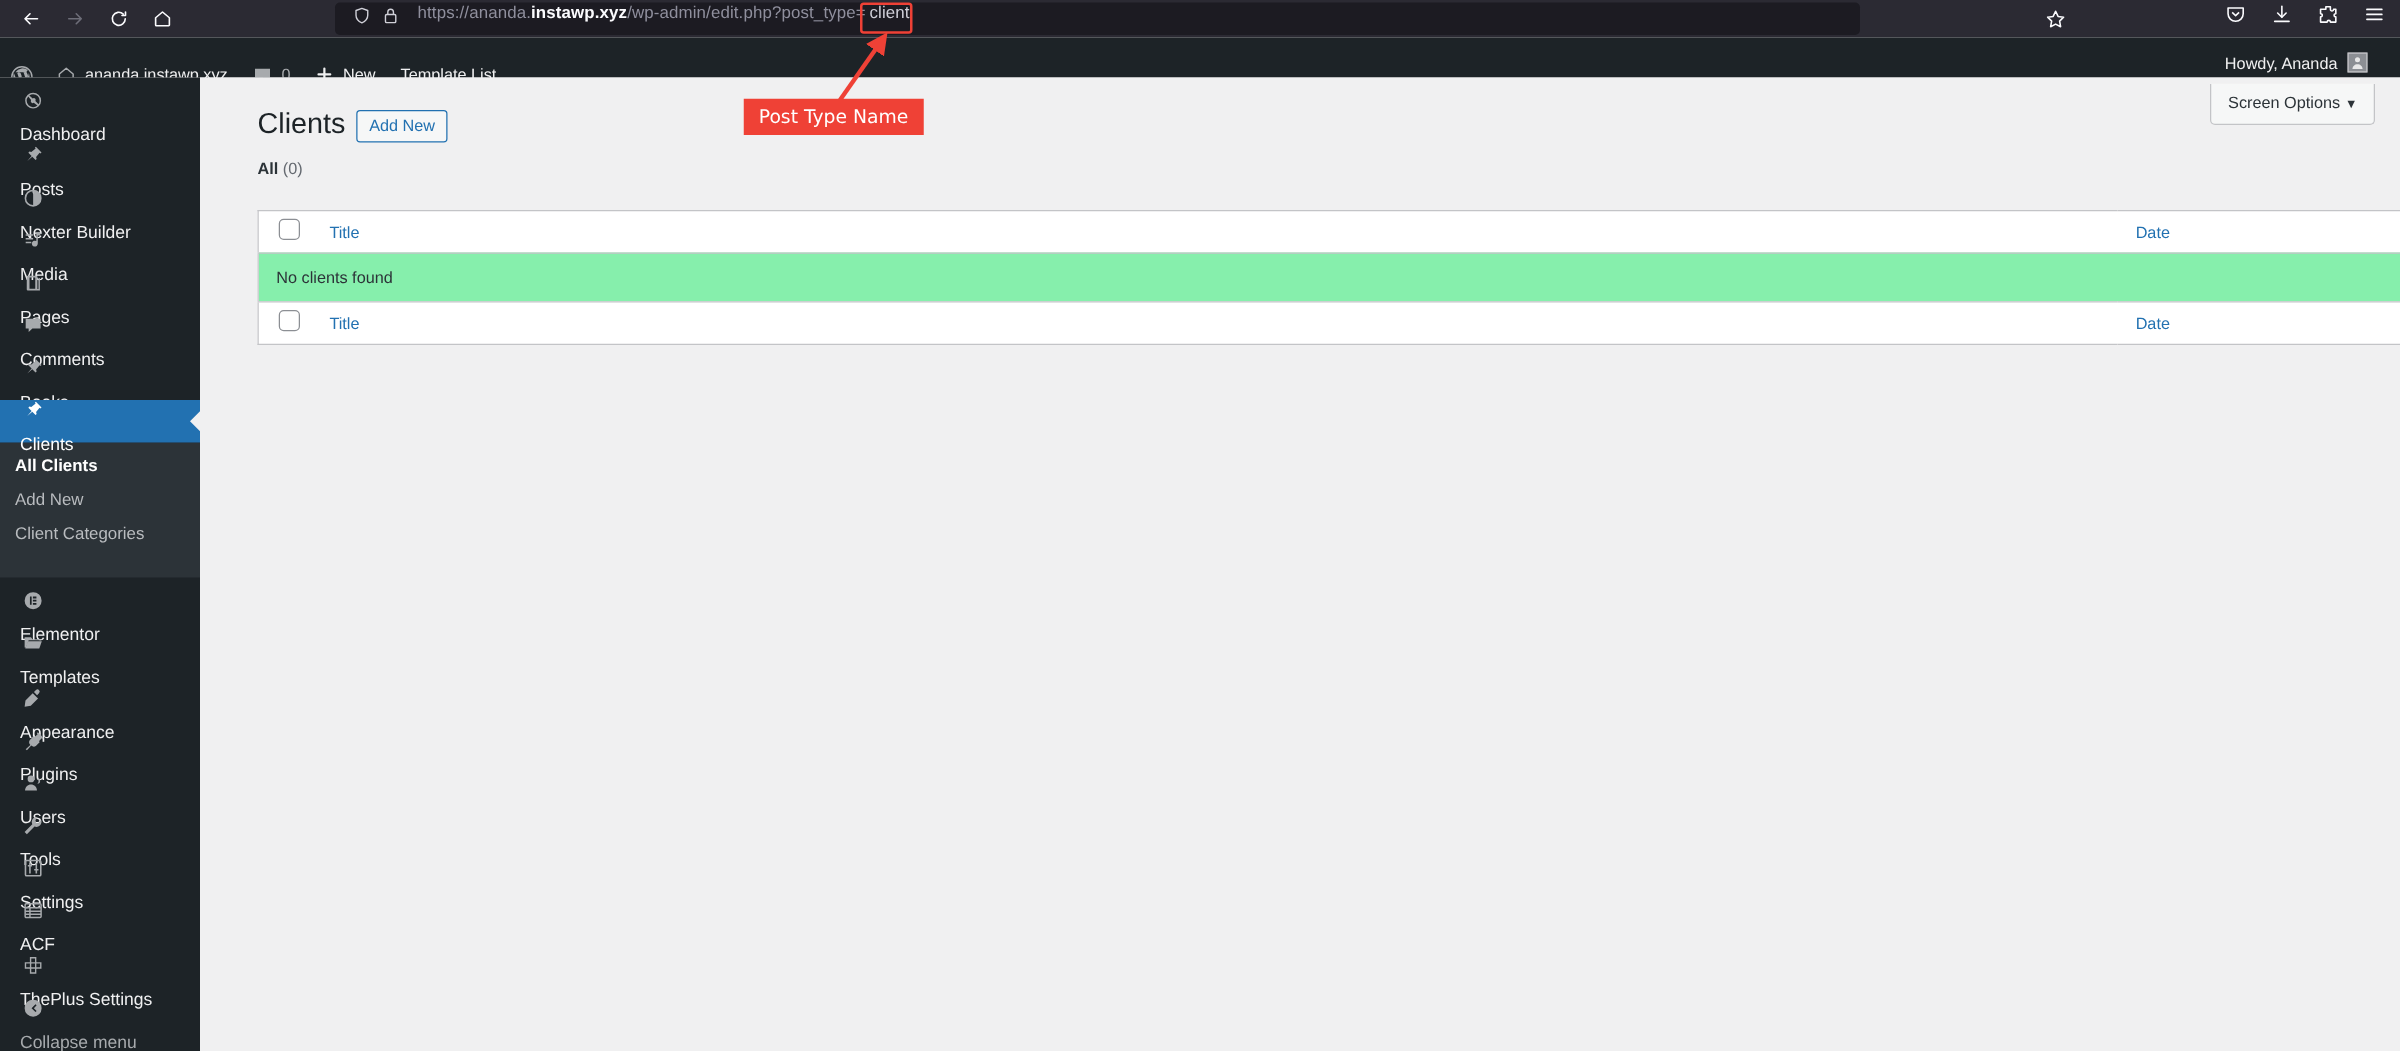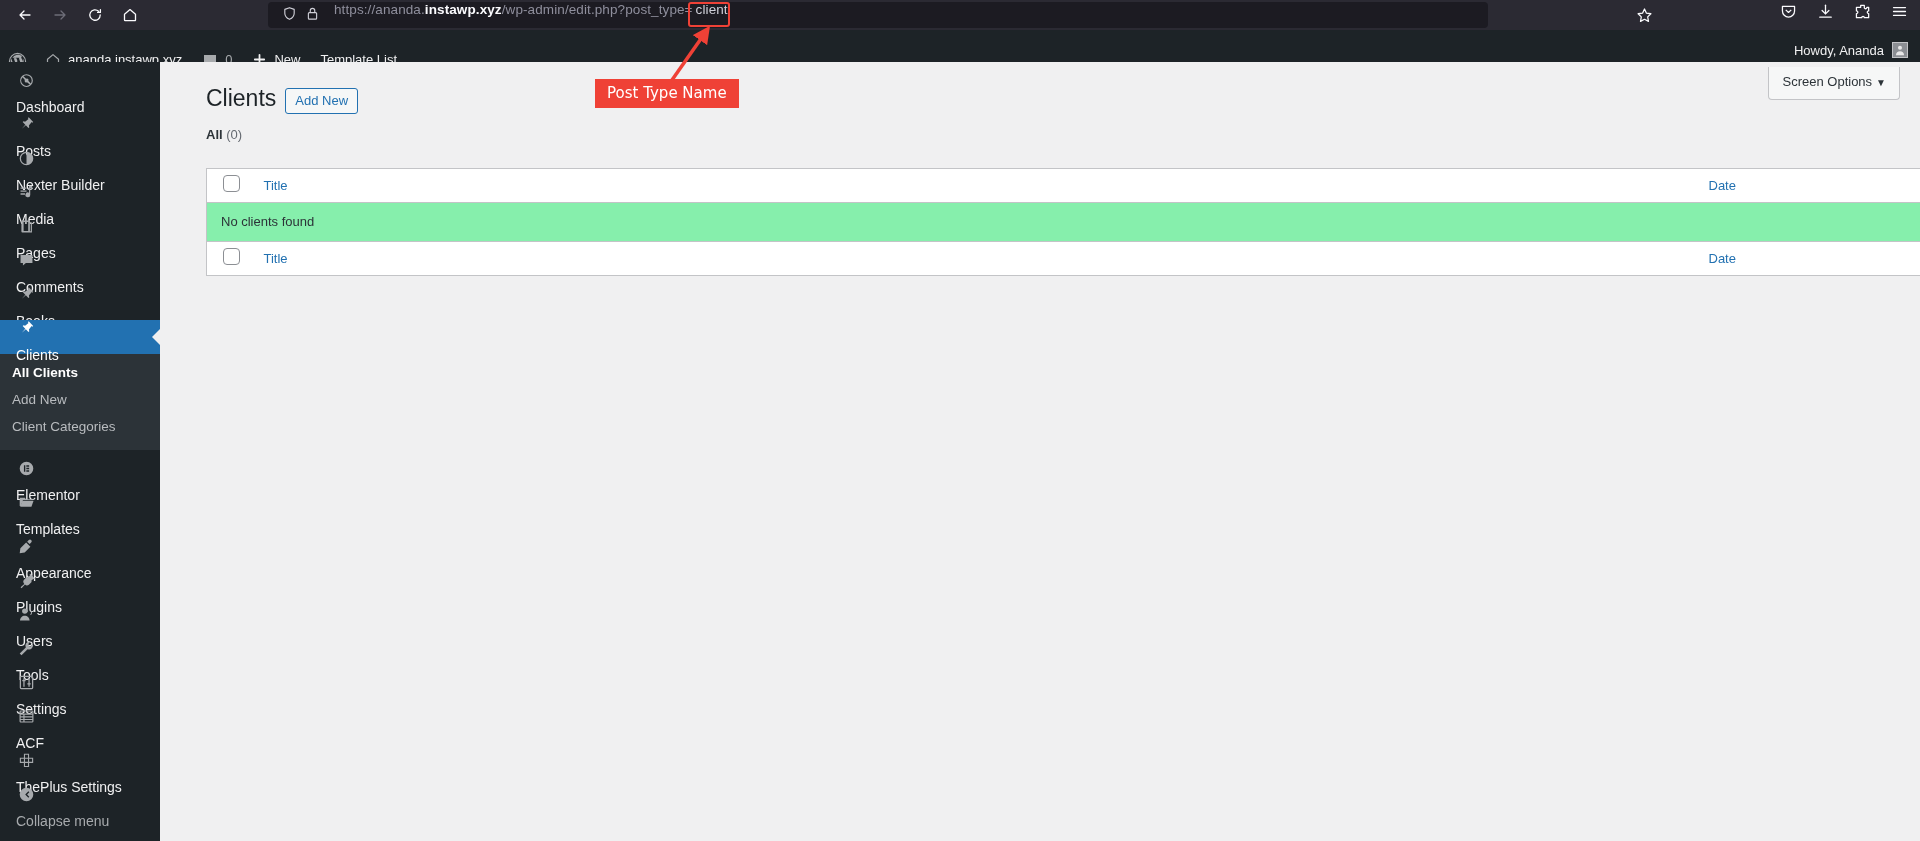--- a/index.html
+++ b/index.html
@@ -65,21 +65,21 @@
     font-size: 13px;
     display: flex; align-items: center;
   }
   .ab-item {
     display: flex; align-items: flex-start; gap: 7px;
     height: 32px; padding: 0 10px;
     color: #f0f0f1; white-space: nowrap; margin-top: 43px;
   }
   .ab-item.logo { padding-left: 8px; padding-right: 8px; }
   .ab-right {
-    position: absolute; right: 6px; top: 0;
+    position: absolute; right: 20px; top: 0;
     display: flex; align-items: center; height: 40px;
     gap: 8px; padding-right: 6px;
   }
   .avatar {
     width: 16px; height: 16px;
     background: #8c8f94;
     border: 1px solid #c3c4c7;
     display: flex; align-items: center; justify-content: center;
   }
 
@@ -112,21 +112,21 @@
     content: '';
     position: absolute; right: 0; top: 50%;
     margin-top: -8px;
     border-style: solid;
     border-width: 8px 8px 8px 0;
     border-color: transparent #f0f0f1 transparent transparent;
   }
   .menu-sep { height: 10px; }
   .submenu {
     background: #2c3338;
-    padding: 5px 0 10px 0;
+    padding: 5px 0 22px 0;
   }
   .submenu-item {
     padding: 6px 0 6px 12px;
     font-size: 13.5px;
     color: #b9bcbf;
   }
   .submenu-item.current { color: #fff; font-weight: bold; }
   .collapse-item { color: #a7aaad; }
 
   

